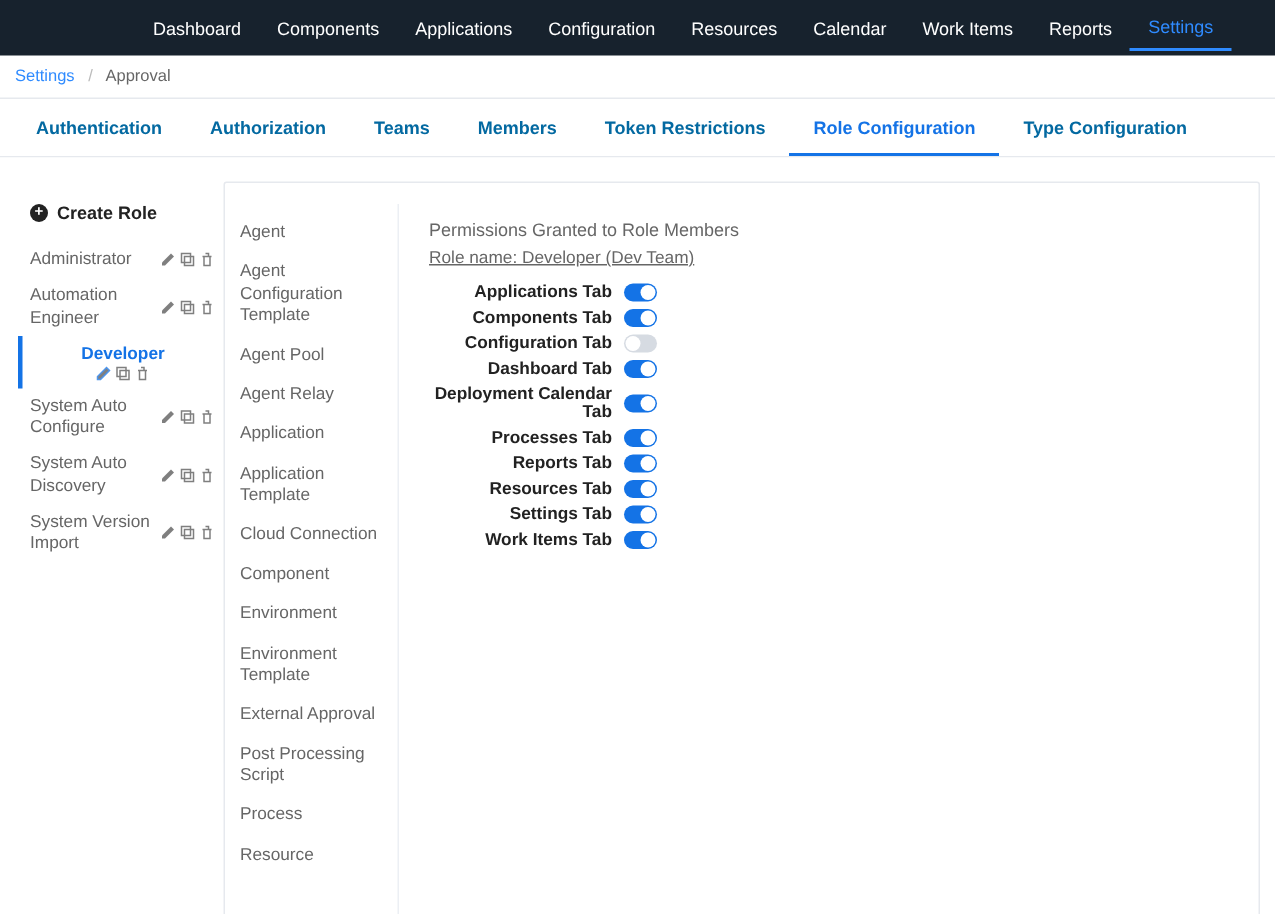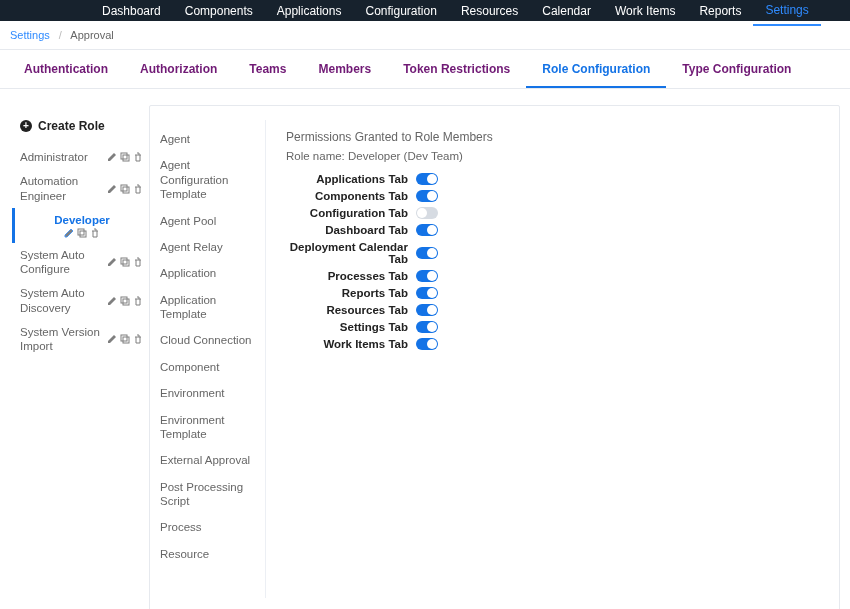--- a/index.html
+++ b/index.html
@@ -1,32 +1,32 @@
 <!DOCTYPE html>
 <html><head>
 <meta charset="utf-8">
 <style>
   * { box-sizing: border-box; }
   html, body { margin:0; padding:0; font-family: Arial, Helvetica, sans-serif; font-size:12px; color:#333; background:#f5f7fa; }
   .app { width:850px; margin:0 auto; background:#fff; }
 
   
-  .topnav { background:#17222d; height:21px; display:flex; align-items:center; padding:0 14px 0 90px; }
+  .topnav { background:#17222d; height:37px; display:flex; align-items:center; padding:0 14px 0 90px; }
   .topnav-items { display:flex; gap:0; flex:1; }
   .topnav-item { color:#fff; font-size:12px; padding:0 12px; height:31px; display:flex; align-items:center; cursor:pointer; }
   .topnav-item.active { color:#2f8bff; border-bottom:2px solid #2f8bff; }
 
   
   .crumb-row { padding:8px 0 8px 10px; font-size:11px; color:#666; }
   .crumb-link { color:#2f8bff; cursor:pointer; }
   .crumb-sep { margin:0 6px; color:#bbb; }
 
   
   .tabrow { border-top:1px solid #e6e9ee; border-bottom:1px solid #e6e9ee; display:flex; padding:0 8px; background:#fff; }
-  .tabrow-item { padding:12px 16px 10px 16px; font-size:12px; color:#701a75; cursor:pointer; font-weight:bold; }
+  .tabrow-item { padding:12px 16px 10px 16px; font-size:12px; color:#0369a1; cursor:pointer; font-weight:bold; }
   .tabrow-item.active { color:#1473e6; border-bottom:2px solid #1473e6; }
 
   
   .main { display:flex; background:#fff; min-height:540px; padding:16px 0 0 10px; }
 
   
   .roles-col { width:135px; padding:8px 0 0 8px; }
   .create-role { font-size:12px; color:#222; font-weight:bold; padding:6px 0 12px 2px; cursor:pointer; display:flex; align-items:center; gap:6px; }
   .plus-icon { display:inline-block; width:12px; height:12px; border-radius:6px; background:#222; color:#fff; font-size:10px; text-align:center; line-height:12px; font-weight:bold; }
   .role-item { display:flex; align-items:center; padding:5px 2px 5px 2px; }
@@ -42,21 +42,21 @@
   
   .card { border:1px solid #e6e9ee; border-radius:2px; margin-left:4px; margin-right:10px; flex:1; display:flex; padding:14px 0 30px 0; }
 
   
   .cats-col { width:115px; padding:6px 10px 0 10px; }
   .cat-item { font-size:11.5px; color:#666; padding:6px 0; line-height:1.25; cursor:pointer; }
 
   
   .perm-col { flex:1; border-left:1px solid #eceff4; padding:10px 0 0 20px; }
   .perm-title { font-size:12px; color:#666; margin-bottom:6px; }
-  .perm-sub { font-size:11.5px; color:#666; margin-bottom:8px; }
+  .perm-sub { font-size:11.5px; color:#666; margin-bottom:8px;text-decoration:underline; }
   .perm-row { display:flex; align-items:center; padding:2.5px 0; }
   .perm-label { width:130px; text-align:right; font-size:11.5px; font-weight:bold; color:#222; padding-right:8px; }
 
   
   .toggle { width:22px; height:12px; border-radius:7px; position:relative; cursor:pointer; }
   .toggle.on  { background:#1473e6; }
   .toggle.off { background:#d6dbe2; }
   .toggle .knob { position:absolute; top:1px; width:10px; height:10px; border-radius:5px; background:#fff; }
   .toggle.on  .knob { right:1px; }
   .toggle.off .knob { left:1px; }

